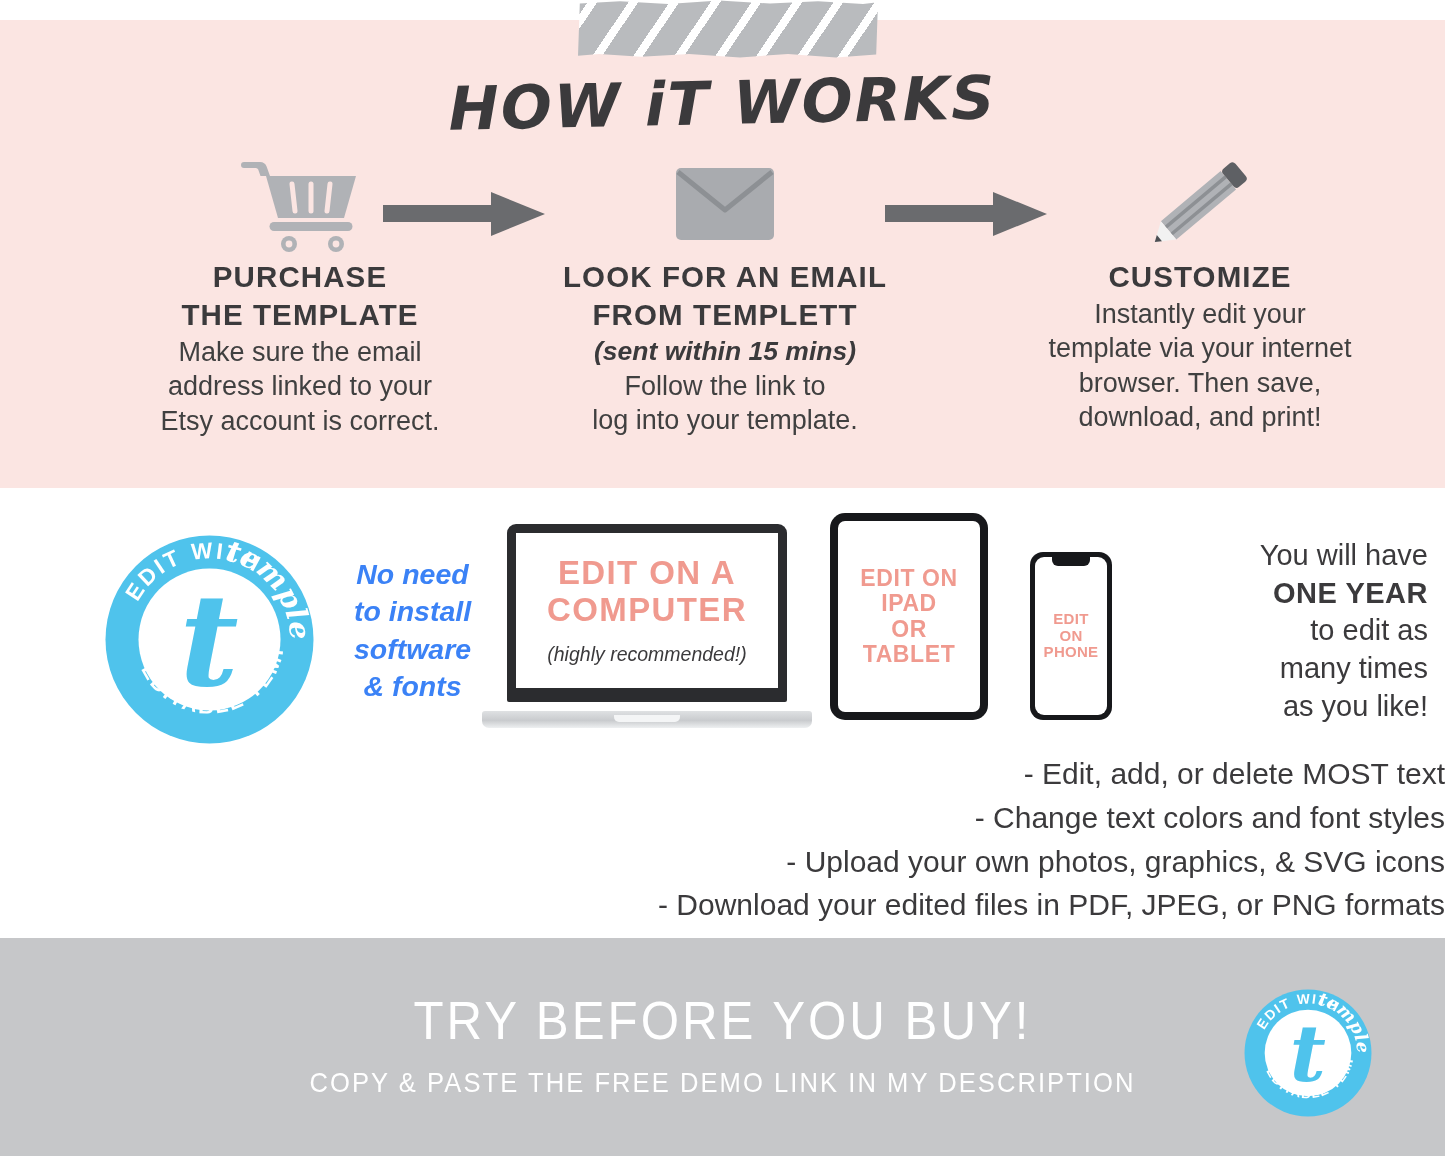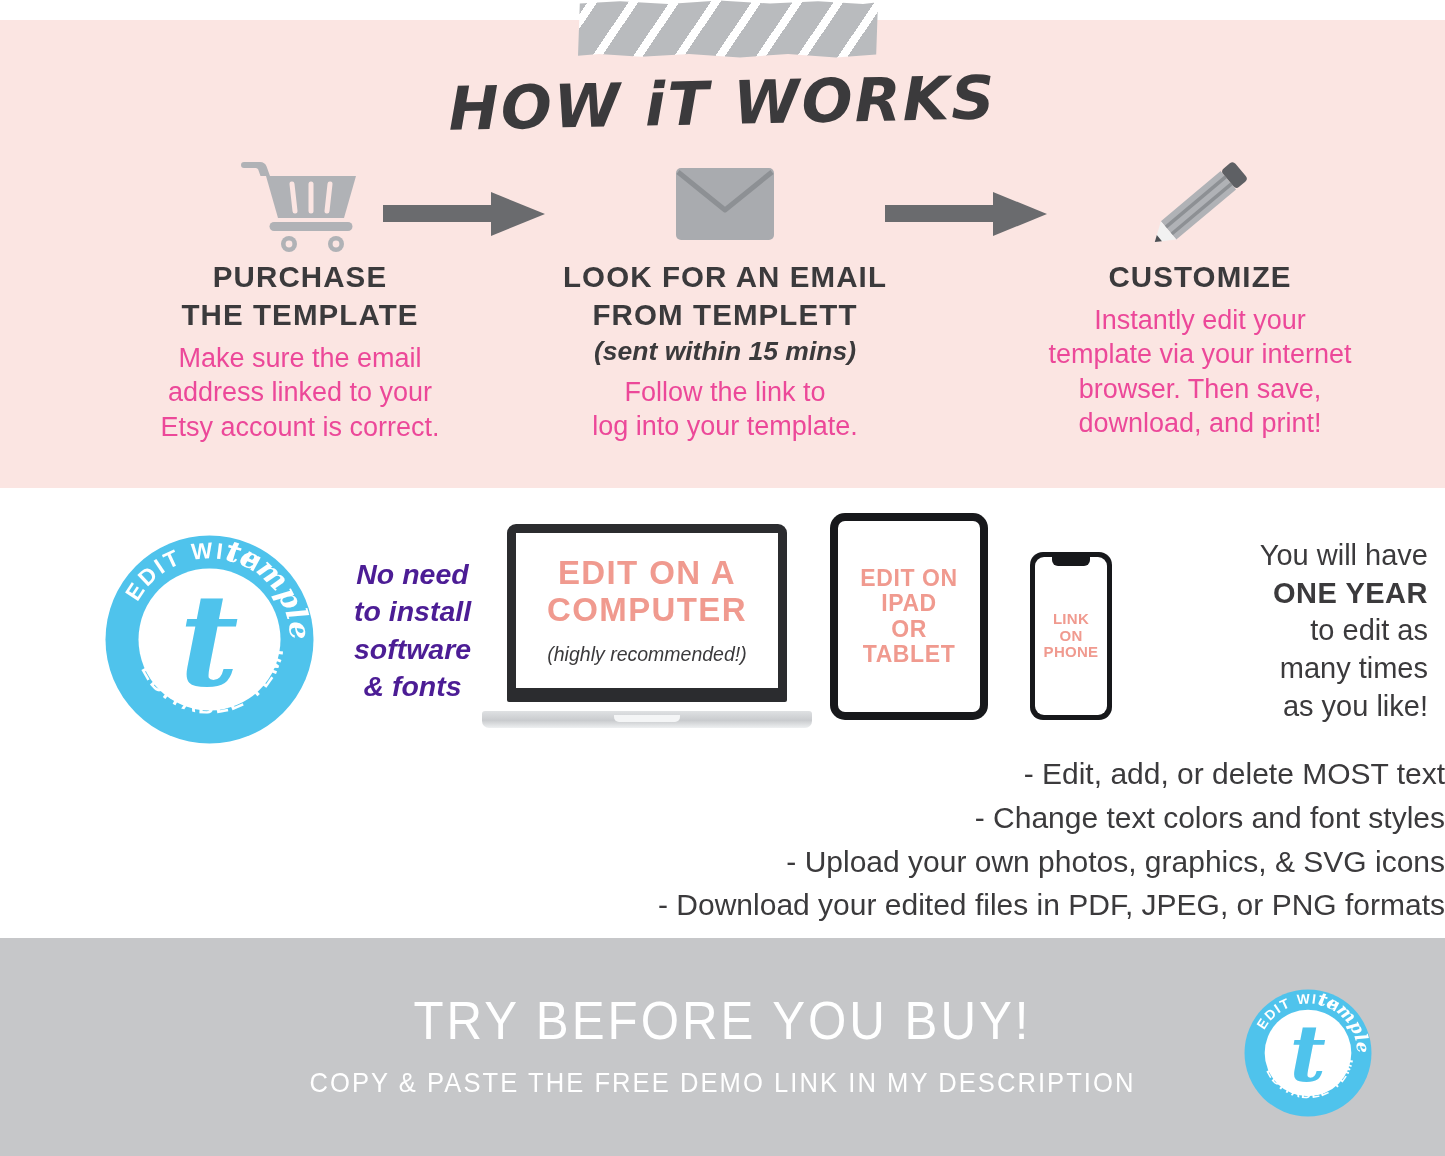--- a/index.html
+++ b/index.html
@@ -69,24 +69,24 @@
     font-size: 29.5px;
     font-weight: 700;
     letter-spacing: 1.1px;
     color: #3b3a3c;
     line-height: 1.28;
     white-space: pre-line;
   }
   .step-body {
     font-size: 27px;
     font-weight: 400;
-    color: #ec4899;
+    color: #404040;
     line-height: 1.28;
     white-space: pre-line;
-    margin-top: 7px;
+    margin-top: 1px;
   }
   .step-italic {
     font-size: 26.5px;
     font-style: italic;
     font-weight: 600;
     color: #3b3a3c;
     line-height: 1.3;
   }
 
   
@@ -120,21 +120,21 @@
   .badge-small { position: absolute; left: 1243px; top: 988px; width: 130px; height: 130px; z-index: 3; }
 
   .no-need {
     position: absolute;
     left: 330px; top: 556px;
     width: 165px;
     text-align: center;
     font-size: 28.5px;
     font-weight: 700;
     font-style: italic;
-    color: #4c1d95;
+    color: #3b82f6;
     line-height: 1.31;
     white-space: pre-line;
   }
 
   
   .laptop { position: absolute; left: 482px; top: 524px; width: 330px; height: 208px; }
   .laptop-lid {
     position: absolute; left: 25px; top: 0;
     width: 280px; height: 178px;
     background: #2b2c2f;
@@ -383,21 +383,21 @@
       <div class="tablet-text">EDIT ON
 IPAD
 OR
 TABLET</div>
     </div>
   </div>
 
   <div class="phone">
     <div class="phone-screen">
       <div class="phone-notch"></div>
-      <div class="phone-text">LINK
+      <div class="phone-text">EDIT
 ON
 PHONE</div>
     </div>
   </div>
 
   <div class="one-year">
     <div>You will have</div>
     <div><b>ONE YEAR</b></div>
     <div>to edit as</div>
     <div>many times</div>

